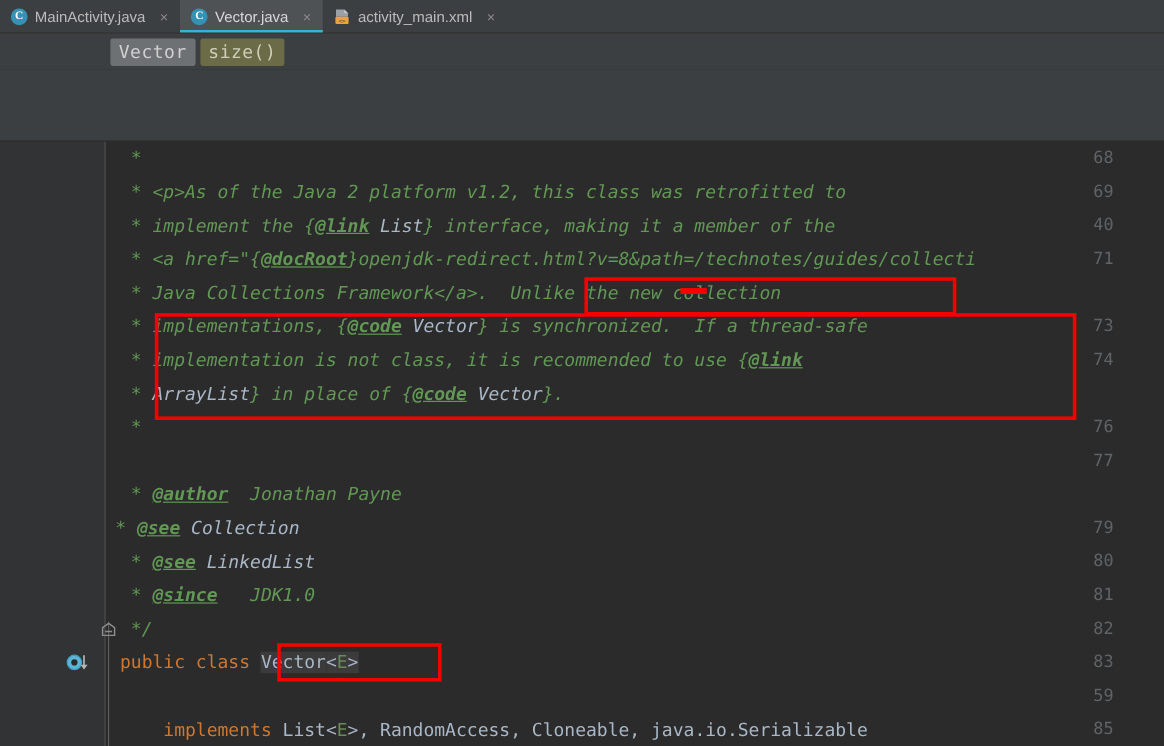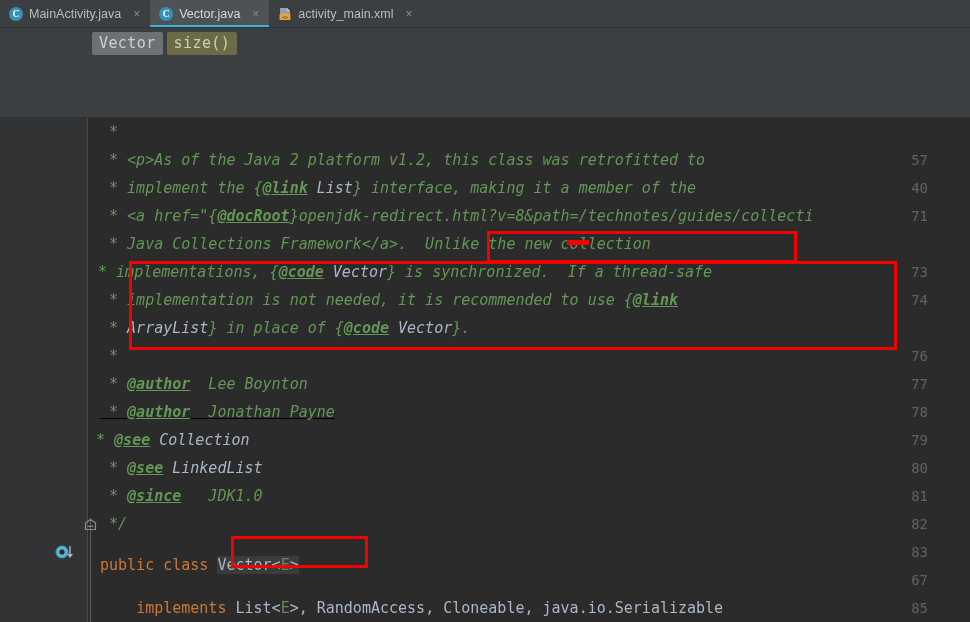--- a/index.html
+++ b/index.html
@@ -343,59 +343,58 @@
     </label>
 
     <div class="matches">36 matches</div>
   </div>
 
   <div class="editor">
     <div class="gutter"></div>
     <div class="foldline" style="top:400px;height:132px;"></div>
     <div id="lines">
         <div class="row">
+          <div class="lnum">68</div>
           <div class="code" style="left: 89px;"><span class="cmt"> * </span></div>
         </div>
         <div class="row">
-          <div class="lnum">57</div>
+          <div class="lnum">69</div>
           <div class="code" style="left: 89px;"><span class="cmt"> * &lt;p&gt;As of the Java 2 platform v1.2, this class was retrofitted to</span></div>
         </div>
         <div class="row">
           <div class="lnum">40</div>
           <div class="code" style="left: 89px;"><span class="cmt"> * implement the {</span><span class="tag">@link</span><span class="cmt"> </span><span class="cref">List</span><span class="cmt">} interface, making it a member of the</span></div>
         </div>
         <div class="row">
           <div class="lnum">71</div>
           <div class="code" style="left: 89px;"><span class="cmt"> * &lt;a href="{</span><span class="tag">@docRoot</span><span class="cmt">}openjdk-redirect.html?v=8&amp;path=/technotes/guides/collecti</span></div>
         </div>
         <div class="row">
           <div class="code" style="left: 89px;"><span class="cmt"> * Java Collections Framework&lt;/a&gt;.  Unlike the new collection</span></div>
         </div>
         <div class="row">
           <div class="lnum">73</div>
-          <div class="code" style="left: 78px;"><span class="cmt"> * implementations, {</span><span class="tag">@code</span><span class="cmt"> </span><span class="cref">Vector</span><span class="cmt">} is synchronized.  If a thread-safe</span></div>
+          <div class="code" style="left: 89px;"><span class="cmt"> * implementations, {</span><span class="tag">@code</span><span class="cmt"> </span><span class="cref">Vector</span><span class="cmt">} is synchronized.  If a thread-safe</span></div>
         </div>
         <div class="row">
           <div class="lnum">74</div>
-          <div class="code" style="left: 89px;"><span class="cmt"> * implementation is not needed, it is recommended to use {</span><span class="tag">@link</span></div>
+          <div class="code" style="left: 89px;"><span class="cmt"> * implementation is not class, it is recommended to use {</span><span class="tag">@link</span></div>
         </div>
         <div class="row">
           <div class="code" style="left: 89px;"><span class="cmt"> * </span><span class="cref">ArrayList</span><span class="cmt">} in place of {</span><span class="tag">@code</span><span class="cmt"> </span><span class="cref">Vector</span><span class="cmt">}.</span></div>
         </div>
         <div class="row">
           <div class="lnum">76</div>
           <div class="code" style="left: 89px;"><span class="cmt"> * </span></div>
         </div>
         <div class="row">
           <div class="lnum">77</div>
-          <div class="code" style="left: 89px;"><span class="cmt"> * </span><span class="tag">@author</span><span class="cmt">  Lee Boynton</span></div>
-        </div>
-        <div class="row">
-          <div class="lnum">78</div>
-          <div class="code" style="left: 89px; text-decoration: underline;"><span class="cmt"> * </span><span class="tag">@author</span><span class="cmt">  Jonathan Payne</span></div>
+        </div>
+        <div class="row">
+          <div class="code" style="left: 89px;"><span class="cmt"> * </span><span class="tag">@author</span><span class="cmt">  Jonathan Payne</span></div>
         </div>
         <div class="row">
           <div class="lnum">79</div>
           <div class="code" style="left: 76px;"><span class="cmt"> * </span><span class="tag">@see</span><span class="cmt"> </span><span class="cref">Collection</span></div>
         </div>
         <div class="row">
           <div class="lnum">80</div>
           <div class="code" style="left: 89px;"><span class="cmt"> * </span><span class="tag">@see</span><span class="cmt"> </span><span class="cref">LinkedList</span></div>
         </div>
         <div class="row">
@@ -411,24 +410,24 @@
           <div class="code" style="left: 89px;"><span class="cmt"> */</span></div>
         </div>
         <div class="row">
           <div class="lnum">83</div>
           <div class="ovr"><svg width="26" height="15" viewBox="0 0 26 15">
               <circle cx="7" cy="7" r="6" fill="#5fb3d4" stroke="#3b9ec4" stroke-width="1"></circle>
               <circle cx="7" cy="7" r="2.6" fill="#2b2b2b"></circle>
               <line x1="15" y1="1" x2="15" y2="11" stroke="#b5b5b5" stroke-width="1.4"></line>
               <path d="M12 9 L15 13 L18 9 Z" fill="#b5b5b5"></path>
             </svg></div>
-          <div class="code" style="left: 89px; margin-top: 13px;"><span class="kw">public</span><span class="pun"> </span><span class="kw">class</span><span class="pun"> </span><span class="idn hl">Vector</span><span class="pun hl">&lt;</span><span class="gen hl">E</span><span class="pun hl">&gt;</span></div>
-        </div>
-        <div class="row">
-          <div class="lnum">67</div>
+          <div class="code" style="left: 89px;"><span class="kw">public</span><span class="pun"> </span><span class="kw">class</span><span class="pun"> </span><span class="idn hl">Vector</span><span class="pun hl">&lt;</span><span class="gen hl">E</span><span class="pun hl">&gt;</span></div>
+        </div>
+        <div class="row">
+          <div class="lnum">59</div>
         </div>
         <div class="row">
           <div class="lnum">85</div>
           <div class="code" style="left: 89px;"><span class="pun">    </span><span class="kw">implements</span><span class="pun"> </span><span class="idn">List</span><span class="pun">&lt;</span><span class="gen">E</span><span class="pun">&gt;, </span><span class="idn">RandomAccess</span><span class="pun">, </span><span class="idn">Cloneable</span><span class="pun">, </span><span class="idn">java.io.Serializable</span></div>
         </div>
       </div>
   </div>
 
   <div class="annot" id="annot-unlike"></div>
   <div id="annot-dash"></div>

